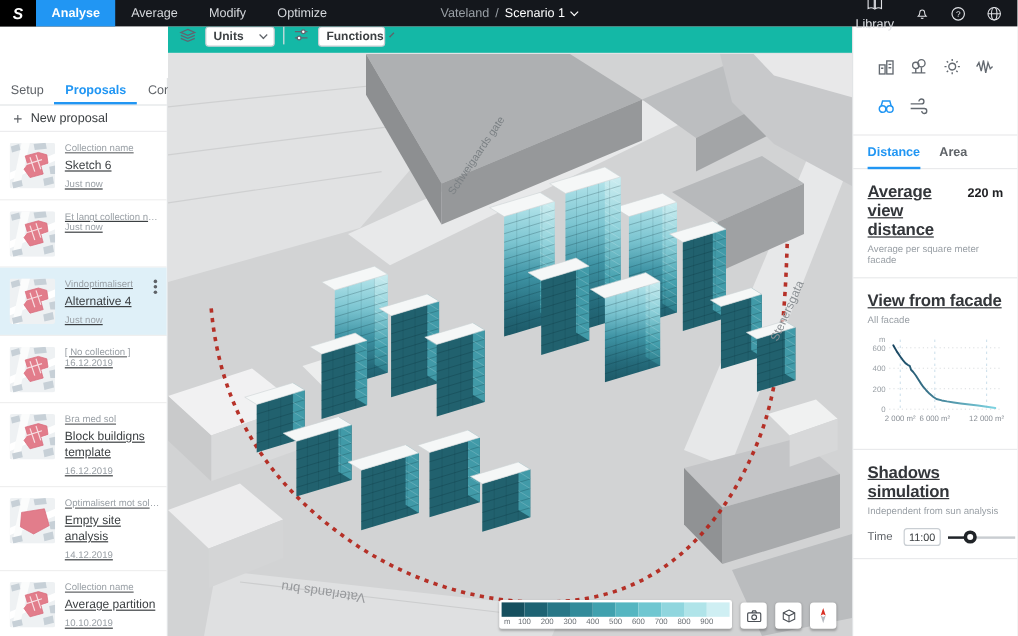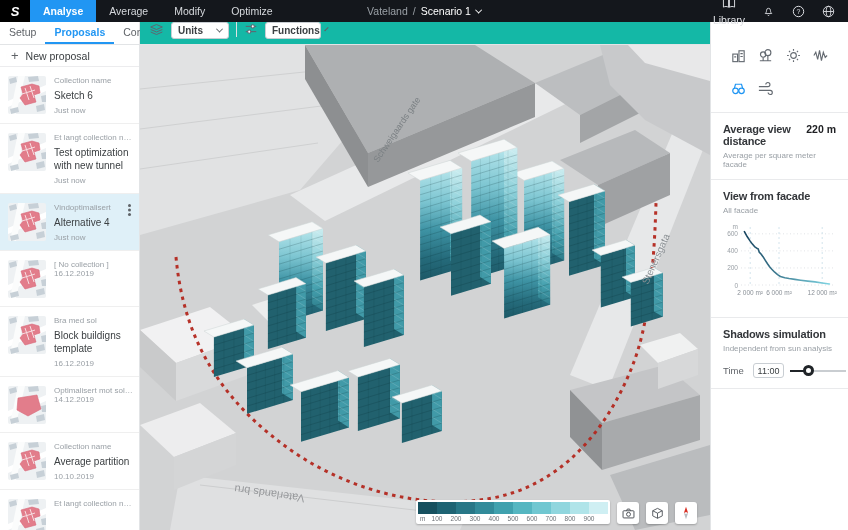--- a/index.html
+++ b/index.html
@@ -18,32 +18,32 @@
   .bc-cur{color:#fff;display:flex;align-items:center;gap:5px;}
   .chev{width:5px;height:5px;border-right:1.3px solid currentColor;border-bottom:1.3px solid currentColor;
         transform:rotate(45deg) translate(-1px,-1px);display:inline-block;}
   .topbar-right{margin-left:auto;display:flex;align-items:center;gap:17px;padding-right:13px;}
   .tb-ic{display:flex;align-items:center;gap:5px;color:#dfe1e5;cursor:pointer;flex-direction:column;}
 
   
   .workspace{display:flex;height:508px;}
 
   
-  .left-panel{width:140px;flex:none;border-right:1px solid #e2e4e6;display:flex;flex-direction:column;background:#fff;}
+  .left-panel{width:140px;flex:none;border-right:1px solid #e2e4e6;display:flex;flex-direction:column;background:#fff;margin-top:43px;}
   .lp-tabs{height:23px;flex:none;display:flex;border-bottom:1px solid #e2e4e6;font-size:10.5px;}
   .lp-tab{line-height:21px;padding:0 9px;color:#5f6368;cursor:pointer;border-bottom:2px solid transparent;}
   .lp-tab.active{color:#2196f3;font-weight:bold;border-bottom-color:#2196f3;}
   .new-proposal{height:22px;flex:none;display:flex;align-items:center;gap:7px;padding-left:11px;
                 font-size:10.5px;color:#3c4043;border-bottom:1px solid #ececee;cursor:pointer;}
   .plus{font-size:13px;color:#5f6368;line-height:1;}
   .prop-list{flex:1;overflow:hidden;}
   .prop-item{display:flex;gap:8px;padding:9px 6px 8px 8px;border-bottom:1px solid #efefef;position:relative;cursor:pointer;}
   .prop-item.selected{background:#dff0f8;justify-content:center;}
   .thumb{width:38px;height:38px;flex:none;border-radius:2px;}
-  .meta{flex:1;min-width:0;}
+  .meta{flex:1;min-width:0;text-decoration:underline;}
   .collection{font-size:8px;color:#9aa0a6;white-space:nowrap;overflow:hidden;text-overflow:ellipsis;}
   .ptitle{font-size:10px;color:#3c4043;margin:4px 0 4px;line-height:1.3;}
   .pdate{font-size:8px;color:#9aa0a6;}
   .kebab{position:absolute;top:10px;right:8px;width:3px;height:3px;border-radius:50%;background:#5f6368;
          box-shadow:0 4.5px 0 #5f6368,0 9px 0 #5f6368;cursor:pointer;}
 
   
   .center{flex:1;min-width:0;display:flex;flex-direction:column;}
   .toolbar{height:23px;flex:none;background:#14b8a6;border-bottom:1px solid #e2e4e6;display:flex;gap:7px;padding:0 9px;font-weight:bold;}
   .sel{display:flex;align-items:center;gap:6px;border:1px solid #c9ced3;border-radius:3px;height:17px;
@@ -64,21 +64,21 @@
 
   
   .right-panel{width:138px;flex:none;border-left:1px solid #e2e4e6;background:#fff;}
   .tools{padding:25px 14px 15px;display:grid;grid-template-columns:repeat(4,1fr);row-gap:16px;border-bottom:1px solid #e9eaec;}
   .tool{display:flex;align-items:center;justify-content:center;cursor:pointer;}
   .rtabs{display:flex;gap:16px;padding:8px 12px 0;border-bottom:1px solid #e9eaec;}
   .rtab{font-size:10.5px;font-weight:bold;color:#5f6368;padding-bottom:6px;border-bottom:2px solid transparent;cursor:pointer;margin-bottom:-1px;}
   .rtab.active{color:#2196f3;border-bottom-color:#2196f3;}
   .sec{padding:10px 12px;border-bottom:1px solid #e9eaec;}
   .metric-row{display:flex;justify-content:space-between;align-items:baseline;}
-  .sec-title{font-size:11px;font-weight:bold;color:#33363a;letter-spacing:-.2px;}
+  .sec-title{font-size:14px;font-weight:bold;color:#33363a;letter-spacing:-.2px;text-decoration:underline;}
   .metric-val{font-size:10.5px;font-weight:bold;color:#202124;white-space:nowrap;}
   .sec-sub{font-size:8px;color:#9aa0a6;margin-top:4px;}
   .srow{display:flex;align-items:center;gap:6px;margin-top:10px;}
   .srow-label{width:24px;font-size:9.5px;color:#5f6368;flex:none;}
   .sel.month{width:63px;height:16px;font-size:9px;}
   .sel.day{width:33px;height:16px;font-size:9px;}
   .time-input{width:31px;height:15px;border:1px solid #c9ced3;border-radius:3px;font-size:9px;text-align:center;
               color:#3c4043;font-family:inherit;padding:0;}
   .slider{position:relative;width:56px;height:14px;flex:none;cursor:pointer;}
   .slider .track{position:absolute;top:6.5px;left:0;right:0;height:1.5px;background:#c9cdd1;}
@@ -178,21 +178,20 @@
           <path d="M20 1 L30 0 L31 5 L21 6 Z"></path>
           <path d="M33 20 L38 19 L38 26 L34 26 Z"></path>
           <path d="M2 33 L10 31 L11 36 L3 38 Z"></path>
           <path d="M28 30 L36 28 L37 34 L29 36 Z"></path>
         </g>
         <path class="site" d="M13 11 L24 8 L31 10 L32 17 L26 19 L28 26 L17 29 L12 22 L15 18 Z" fill="#e27d8b" stroke="#d8687a" stroke-width="0.6"></path>
         <path class="site-lines" d="M17 12 L21 24 M22 10 L26 22 M14 18 L27 14" stroke="#f6dde1" stroke-width="1" fill="none"></path>
       </svg>
       <div class="meta">
         <div class="collection">Et langt collection navn...</div>
-        <div class="ptitle">Test optimization with new tunnel</div>
         <div class="pdate">Just now</div>
       </div>
 
     </div>
         <div class="prop-item selected">
       <svg class="thumb" viewBox="0 0 38 38">
         <rect width="38" height="38" fill="#eef1f3"></rect>
         <path d="M0 25 L38 9 L38 15 L0 31 Z" fill="#ffffff"></path>
         <path d="M10 0 L17 0 L8 38 L2 38 Z" fill="#fbfcfc"></path>
         <g fill="#c7d0d7">
@@ -265,20 +264,21 @@
           <path d="M20 1 L30 0 L31 5 L21 6 Z"></path>
           <path d="M33 20 L38 19 L38 26 L34 26 Z"></path>
           <path d="M2 33 L10 31 L11 36 L3 38 Z"></path>
           <path d="M28 30 L36 28 L37 34 L29 36 Z"></path>
         </g>
         <path class="site" d="M10 12 L29 9 L33 23 L20 30 L9 24 Z" fill="#e27d8b" stroke="#d8687a" stroke-width="0.6"></path>
 
       </svg>
       <div class="meta">
         <div class="collection">Optimalisert mot sol og...</div>
+        <div class="ptitle">Empty site analysis</div>
         <div class="pdate">14.12.2019</div>
       </div>
 
     </div>
         <div class="prop-item">
       <svg class="thumb" viewBox="0 0 38 38">
         <rect width="38" height="38" fill="#eef1f3"></rect>
         <path d="M0 25 L38 9 L38 15 L0 31 Z" fill="#ffffff"></path>
         <path d="M10 0 L17 0 L8 38 L2 38 Z" fill="#fbfcfc"></path>
         <g fill="#c7d0d7">
@@ -865,20 +865,24 @@
       <span class="tool">
         <svg width="17" height="17" viewBox="0 0 18 18" fill="none" stroke="#646a71" stroke-width="1.2">
           <path d="M2 7 h9.5 a2.2 2.2 0 1 0 -2.2 -2.2"></path>
           <path d="M2 11 h12 a2.2 2.2 0 1 1 -2.2 2.2"></path>
         </svg>
       </span>
       <span></span>
         <span></span>
     </div>
 
+    <div class="rtabs">
+      <div class="rtab active">Distance</div>
+      <div class="rtab">Area</div>
+    </div>
 
     <div class="sec">
       <div class="metric-row">
         <span class="sec-title">Average view distance</span>
         <span class="metric-val">220 m</span>
       </div>
       <div class="sec-sub">Average per square meter facade</div>
     </div>
 
     <div class="sec">

